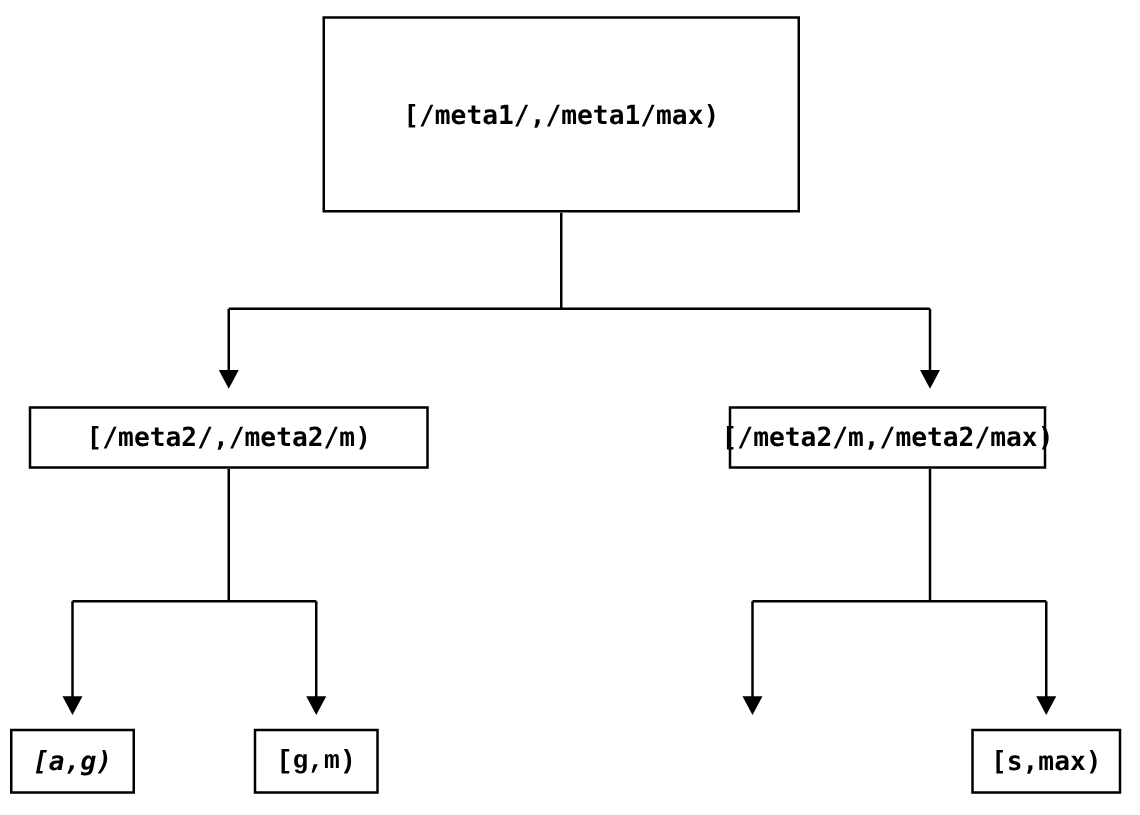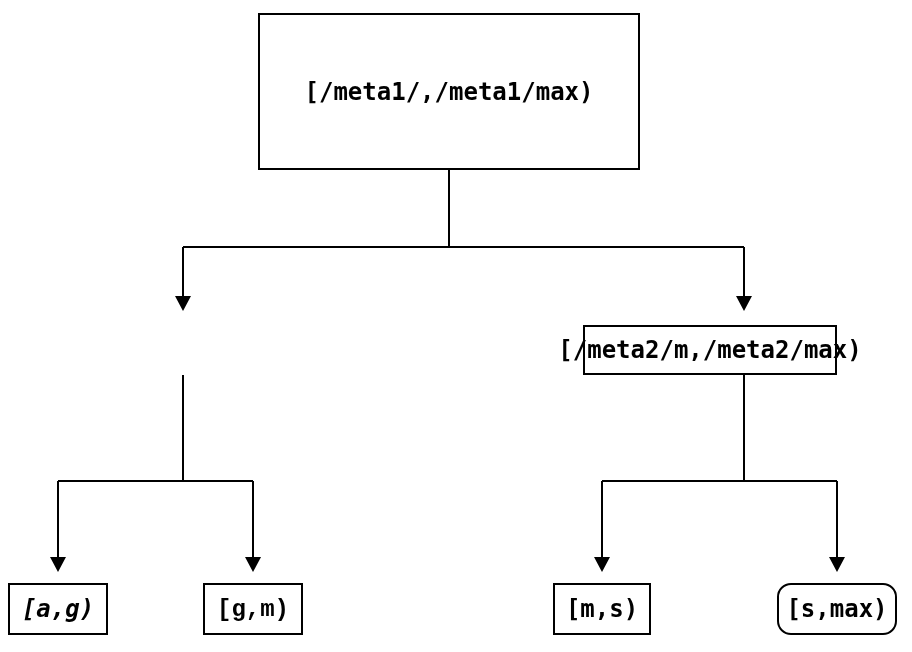--- a/index.html
+++ b/index.html
@@ -24,32 +24,32 @@
   }
   .node {
     position: absolute;
     box-sizing: border-box;
     border: 2px solid #000000;
     background: #ffffff;
     color: #000000;
     display: flex;
     align-items: center;
     justify-content: center;
-    font-size: 24px;
+    font-size: 21px;
     font-weight: bold;
     white-space: nowrap;
     letter-spacing: 0;
   }
   .node-root       { left: 258px; top: 13px;  width: 382px; height: 157px; }
   .node-mid-left   { left: 23px;  top: 325px; width: 320px; height: 50px; }
   .node-mid-right  { left: 583px; top: 325px; width: 254px; height: 50px; }
   .node-leaf-ag    { left: 8px;   top: 583px; width: 100px; height: 52px; font-style: italic; }
   .node-leaf-gm    { left: 203px; top: 583px; width: 100px; height: 52px; font-family: Liberation Mono, monospace; }
   .node-leaf-ms    { left: 553px; top: 583px; width: 98px;  height: 52px; }
-  .node-leaf-smax  { left: 777px; top: 583px; width: 120px; height: 52px; border-radius: 14px; }
+  .node-leaf-smax  { left: 777px; top: 583px; width: 120px; height: 52px; }
 </style>
 </head>
 <body>
 
 <div class="canvas">
 
   <svg class="connectors" width="912" height="652" viewBox="0 0 912 652" xmlns="http://www.w3.org/2000/svg" aria-hidden="true">
     <g stroke="#000000" stroke-width="2" fill="none">
 
       <path d="M449 170 L449 247"></path>
@@ -72,24 +72,24 @@
       <polygon points="736,296 752,296 744,311"></polygon>
       <polygon points="50,557 66,557 58,572"></polygon>
       <polygon points="245,557 261,557 253,572"></polygon>
       <polygon points="594,557 610,557 602,572"></polygon>
       <polygon points="829,557 845,557 837,572"></polygon>
     </g>
   </svg>
 
   <div class="node node-root">[/meta1/,/meta1/max)</div>
 
+  <div class="node node-mid-left">[/meta2/,/meta2/m)</div>
 
   <div class="node node-mid-right">[/meta2/m,/meta2/max)</div>
 
   <div class="node node-leaf-ag">[a,g)</div>
 
   <div class="node node-leaf-gm">[g,m)</div>
 
-  <div class="node node-leaf-ms">[m,s)</div>
 
   <div class="node node-leaf-smax">[s,max)</div>
 
 </div>
 
 </body></html>

